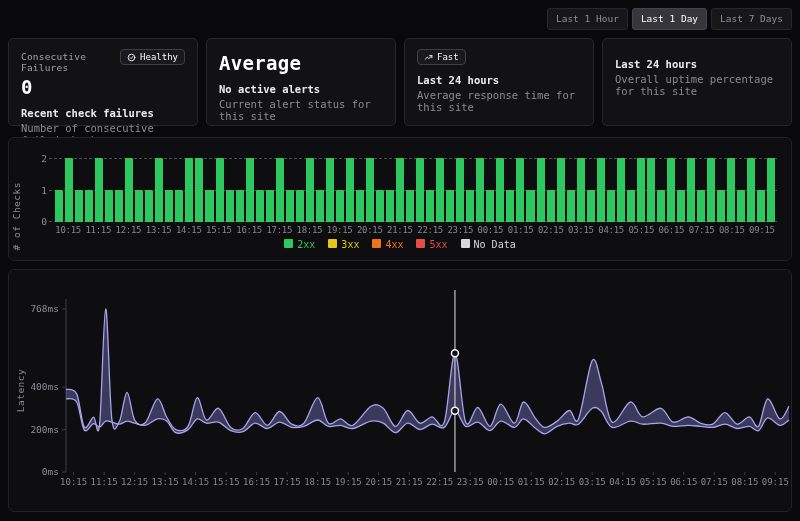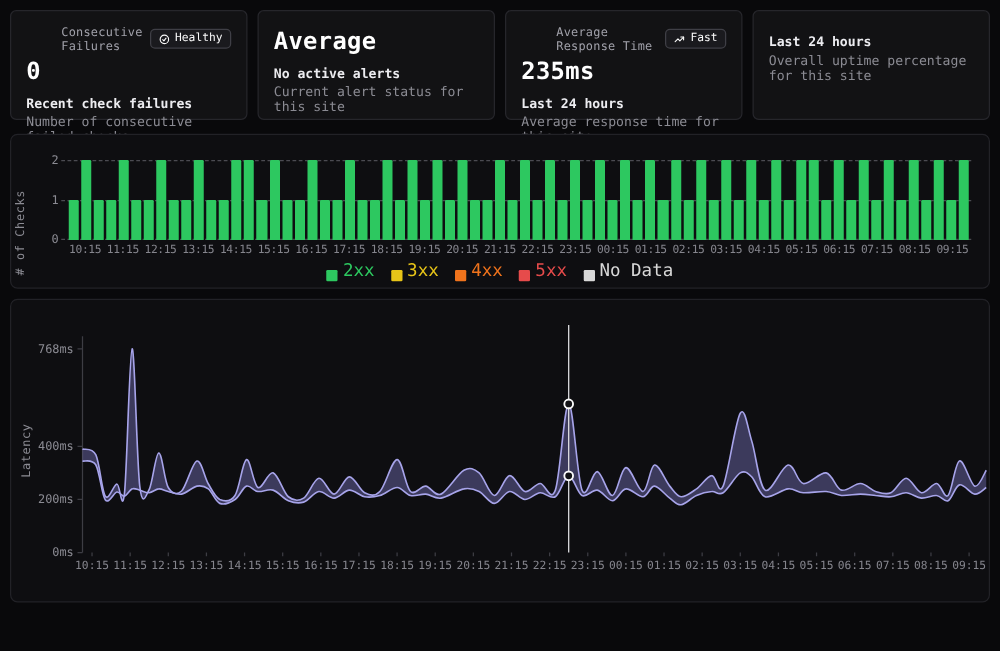--- a/index.html
+++ b/index.html
@@ -20,21 +20,21 @@
     padding:3px 8px; cursor:pointer; line-height:1.2;
   }
   .range-btn.selected { background:#36363c; color:#fafafa; border-color:#44444c; }
 
   
   .cards { display:flex; gap:8px; margin-bottom:11px; }
   .card {
     flex:1; height:88px; background:#121214; border:1px solid #26262b;
     border-radius:5px; padding:10px 12px 9px 12px; position:relative;
   }
-  .card-top { display:flex; justify-content:space-between; align-items:center;margin-left:28px; }
+  .card-top { display:flex; justify-content:space-between; align-items:flex-start; }
   .card-title { font-size:9.5px; color:#a1a1aa; letter-spacing:.2px; padding-top:2px; }
   .badge {
     display:flex; align-items:center; gap:4px; flex:none;
     border:1px solid #3f3f46; border-radius:4px; padding:2px 6px;
     font-size:9px; color:#fafafa; background:#1a1a1e; white-space:nowrap;
   }
   .badge svg { width:9px; height:9px; stroke:#fafafa; fill:none; stroke-width:2.4; stroke-linecap:round; stroke-linejoin:round; }
   .card-value { font-size:19px; font-weight:bold; color:#ffffff; margin-top:3px; letter-spacing:.3px; }
   .card-sub { font-size:10.5px; font-weight:bold; color:#ececf0; margin-top:9px; }
   .card-desc { font-size:10.5px; color:#8b8b93; margin-top:3px; }
@@ -56,40 +56,47 @@
   .ytick { position:absolute; left:-26px; width:20px; text-align:right; font-size:9.5px; color:#8b8b93; }
   .yt2 { top:-5px; } .yt1 { top:calc(50% - 5px); } .yt0 { bottom:-5px; }
   .bars { position:absolute; inset:0; display:flex; align-items:flex-end; gap:2px; padding:0 2px; }
   .bar { flex:1; border-radius:1px 1px 0 0; }
   .bxlabels { position:relative; margin-left:36px; margin-right:6px; height:13px; }
   .bxlabels span, .lxlabels span {
     position:absolute; top:3px; transform:translateX(-50%);
     font-size:9px; color:#85858d; white-space:nowrap; letter-spacing:-.3px;
   }
   .legend-row { display:flex; justify-content:center; align-items:center; gap:13px; margin-top:4px; }
-  .legend-item { display:flex; align-items:flex-end; gap:4px; font-size:14px; }
+  .legend-item { display:flex; align-items:flex-start; gap:4px; font-size:10px; }
   .legend-swatch { width:9px; height:9px; border-radius:1px; display:inline-block; }
 
   
   .lat-panel { height:243px; position:relative; padding-top:4px; }
   .lat-svg { display:block; }
   .lat-legend { display:flex; justify-content:center; align-items:center; gap:5px; margin-top:0px; font-size:10px; }
   .tooltip {
     position:absolute; left:463px; top:82px;
     background:#101013; border:1px solid #3a3a42; border-radius:4px;
     padding:9px 12px; z-index:5; box-shadow:0 2px 8px rgba(0,0,0,.6);
   }
   .tooltip-title { font-size:10.5px; color:#fafafa; margin-bottom:5px; white-space:nowrap; }
   .tooltip-text { font-size:10.5px; color:#d4d4da; white-space:nowrap; }
 </style>
 </head>
 <body>
 
 <div class="page">
 
+  <div class="hdr">
+    <div class="range-group">
+      <button class="range-btn">Last 1 Hour</button>
+      <button class="range-btn selected">Last 1 Day</button>
+      <button class="range-btn">Last 7 Days</button>
+    </div>
+  </div>
 
   <div class="cards">
 
     <div class="card">
       <div class="card-top">
         <div class="card-title">Consecutive Failures</div>
         <div class="badge">
           <svg viewBox="0 0 24 24">
               <circle cx="12" cy="12" r="9"></circle>
               <path d="M8.5 12.5l2.5 2.5 4.5-5.5"></path>
@@ -103,30 +110,28 @@
     </div>
 
     <div class="card">
       <div class="card-value">Average</div>
       <div class="card-sub">No active alerts</div>
       <div class="card-desc">Current alert status for this site</div>
     </div>
 
     <div class="card">
       <div class="card-top">
-        <div class="card-title">Average Response Time</div>
         <div class="badge">
           <svg viewBox="0 0 24 24">
               <path d="M3 17l6-6 4 4 8-8"></path>
               <path d="M15 7h6v6"></path>
             </svg>
           <span>Fast</span>
         </div>
       </div>
-      <div class="card-value">235ms</div>
       <div class="card-sub">Last 24 hours</div>
       <div class="card-desc">Average response time for this site</div>
     </div>
 
     <div class="card">
       <div class="card-sub">Last 24 hours</div>
       <div class="card-desc">Overall uptime percentage for this site</div>
     </div>
   </div>
 

